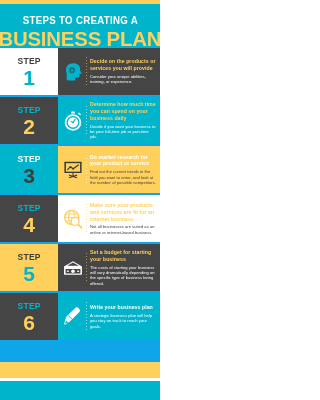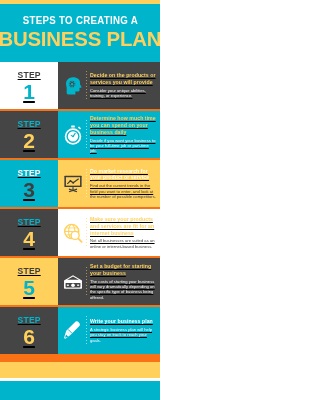--- a/index.html
+++ b/index.html
@@ -11,21 +11,21 @@
     width: 160px;
     height: 400px;
     overflow: hidden;
     font-family: "Liberation Sans", sans-serif;
     -webkit-font-smoothing: none;
   }
   .poster {
     position: relative;
     width: 160px;
     height: 400px;
-    background: #f97316;
+    background: #0ea5e9;
     overflow: hidden;
   }
 
   
   .top-rule {
     position: absolute;
     top: 0; left: 0;
     width: 160px;
     height: 4px;
     background: #ffd15c;
@@ -60,23 +60,22 @@
     text-align: center;
     line-height: 1.05;
     margin-top: 3px;
     transform: scaleX(1.02);
     white-space: nowrap;
   }
 
   
   .steps {
     position: absolute;
-    top: 62px; left: 0;
-    width: 160px;
-    text-decoration: underline;
+    top: 48px; left: 0;
+    width: 160px;
   }
   .step-row {
     position: relative;
     display: flex;
     width: 160px;
     height: 47px;
     margin-bottom: 2px;
   }
   .step-left {
     width: 58px;

